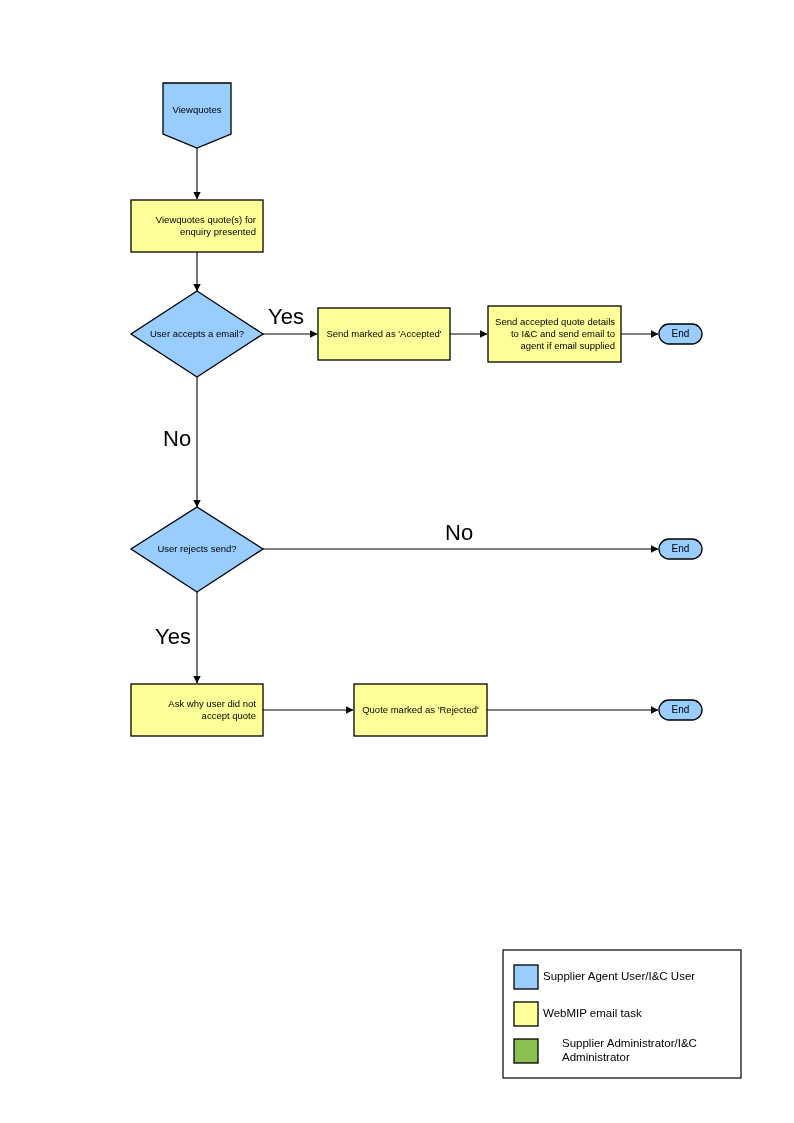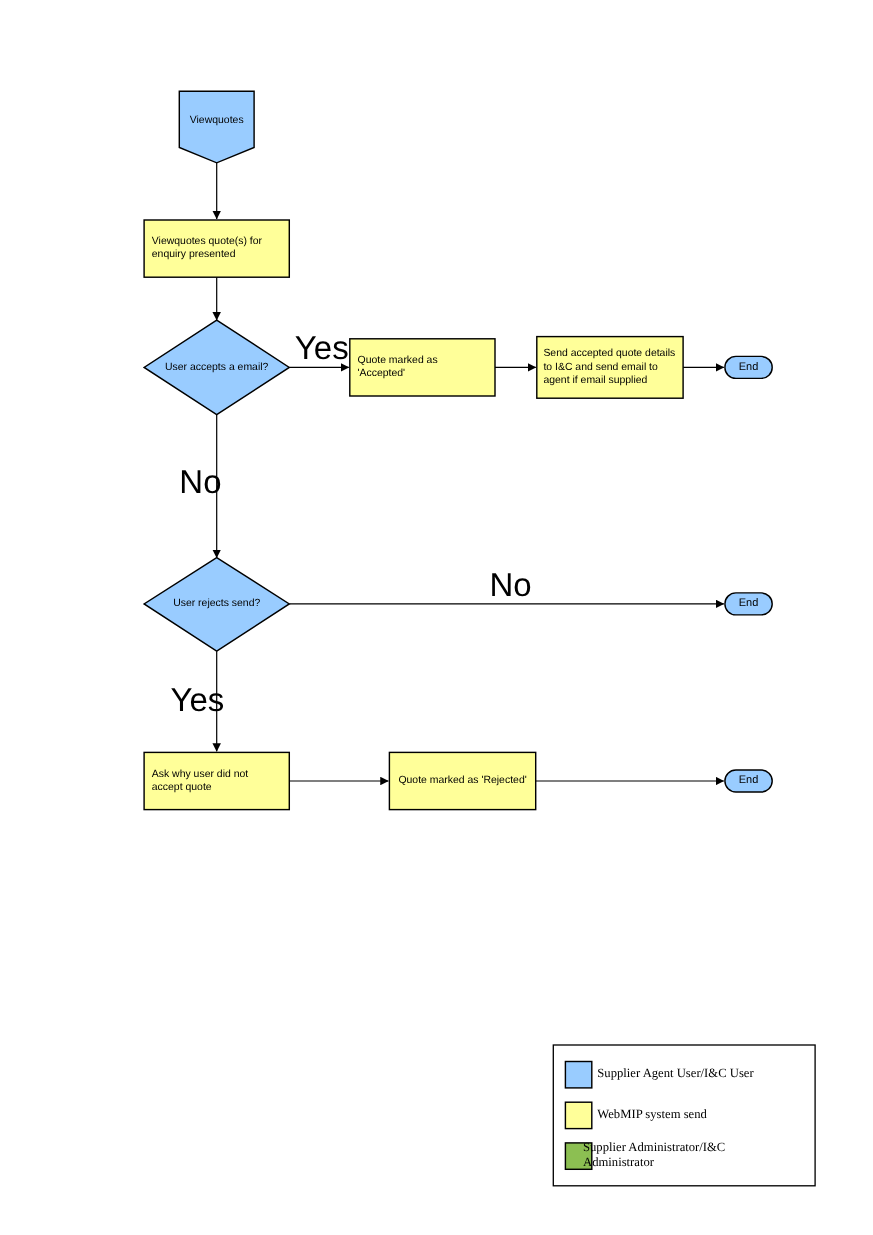--- a/index.html
+++ b/index.html
@@ -19,44 +19,44 @@
     position: absolute;
     left: 0; top: 0;
     width: 794px;
     height: 1123px;
   }
   .node-text {
     position: absolute;
     display: flex;
     align-items: center;
     justify-content: center;
-    text-align: left;
+    text-align: right;
     color: #000000;
     font-family: "Liberation Sans", sans-serif;
     font-size: 9.5px;
     line-height: 12px;
     pointer-events: none;
     box-sizing: border-box;
   }
   .edge-label {
     position: absolute;
     color: #000000;
     font-family: "Liberation Sans", sans-serif;
-    font-size: 30px;
+    font-size: 22px;
     line-height: 24px;
     white-space: nowrap;
     text-align: right;
   }
   .end-label {
     font-size: 10px;
   }
   .legend-text {
     position: absolute;
     color: #000000;
-    font-family: Liberation Serif, serif;
+    font-family: Liberation Sans, sans-serif;
     font-size: 11.5px;
     line-height: 14px;
     white-space: pre-line;
   }
 </style>
 </head>
 <body>
 
 <svg id="canvas" viewBox="0 0 794 1123" xmlns="http://www.w3.org/2000/svg">
   <defs>
@@ -105,21 +105,21 @@
   <rect x="514" y="1002" width="24" height="24" fill="#FFFF99" stroke="#000000" stroke-width="1.3"></rect>
   <rect x="514" y="1039" width="24" height="24" fill="#8CBF52" stroke="#000000" stroke-width="1.3"></rect>
 </svg>
 
 <div class="node-text" style="left:163px; top:90px; width:68px; height:40px;">Viewquotes</div>
 
 <div class="node-text" style="left:134px; top:200px; width:126px; height:52px; padding:0 4px;">Viewquotes quote(s) for enquiry presented</div>
 
 <div class="node-text" style="left:150px; top:312px; width:94px; height:44px;">User accepts a email?</div>
 
-<div class="node-text" style="left:321px; top:308px; width:126px; height:52px; padding:0 4px;">Quote  marked as 'Accepted'</div>
+<div class="node-text" style="left:321px; top:308px; width:126px; height:52px; padding:0 4px;">Send  marked as 'Accepted'</div>
 
 <div class="node-text" style="left:491px; top:306px; width:127px; height:56px; padding:0 3px;">Send accepted quote details to I&amp;C and send email to agent if email supplied</div>
 
 <div class="node-text" style="left:152px; top:527px; width:90px; height:44px;">User rejects send?</div>
 
 <div class="node-text" style="left:134px; top:684px; width:126px; height:52px; padding:16px 4px;">Ask why user did not accept quote</div>
 
 <div class="node-text" style="left:357px; top:684px; width:127px; height:52px; padding:0 4px;">Quote  marked as 'Rejected'</div>
 
 <div class="node-text end-label" style="left:659px; top:324px; width:43px; height:20px;">End</div>
@@ -131,16 +131,16 @@
 <div class="edge-label" style="left:268px; top:305px;">Yes</div>
 
 <div class="edge-label" style="left:163px; top:427px;">No</div>
 
 <div class="edge-label" style="left:445px; top:521px;">No</div>
 
 <div class="edge-label" style="left:155px; top:625px;">Yes</div>
 
 <div class="legend-text" style="left:543px; top:969px; width:195px;">Supplier Agent User/I&amp;C User</div>
 
-<div class="legend-text" style="left:543px; top:1006px; width:195px;">WebMIP system send</div>
+<div class="legend-text" style="left:543px; top:1006px; width:195px;">WebMIP email task</div>
 
-<div class="legend-text" style="left:530px; top:1036px; width:195px;">Supplier Administrator/I&amp;C
+<div class="legend-text" style="left:562px; top:1036px; width:195px;">Supplier Administrator/I&amp;C
 Administrator</div>
 
 </body></html>

